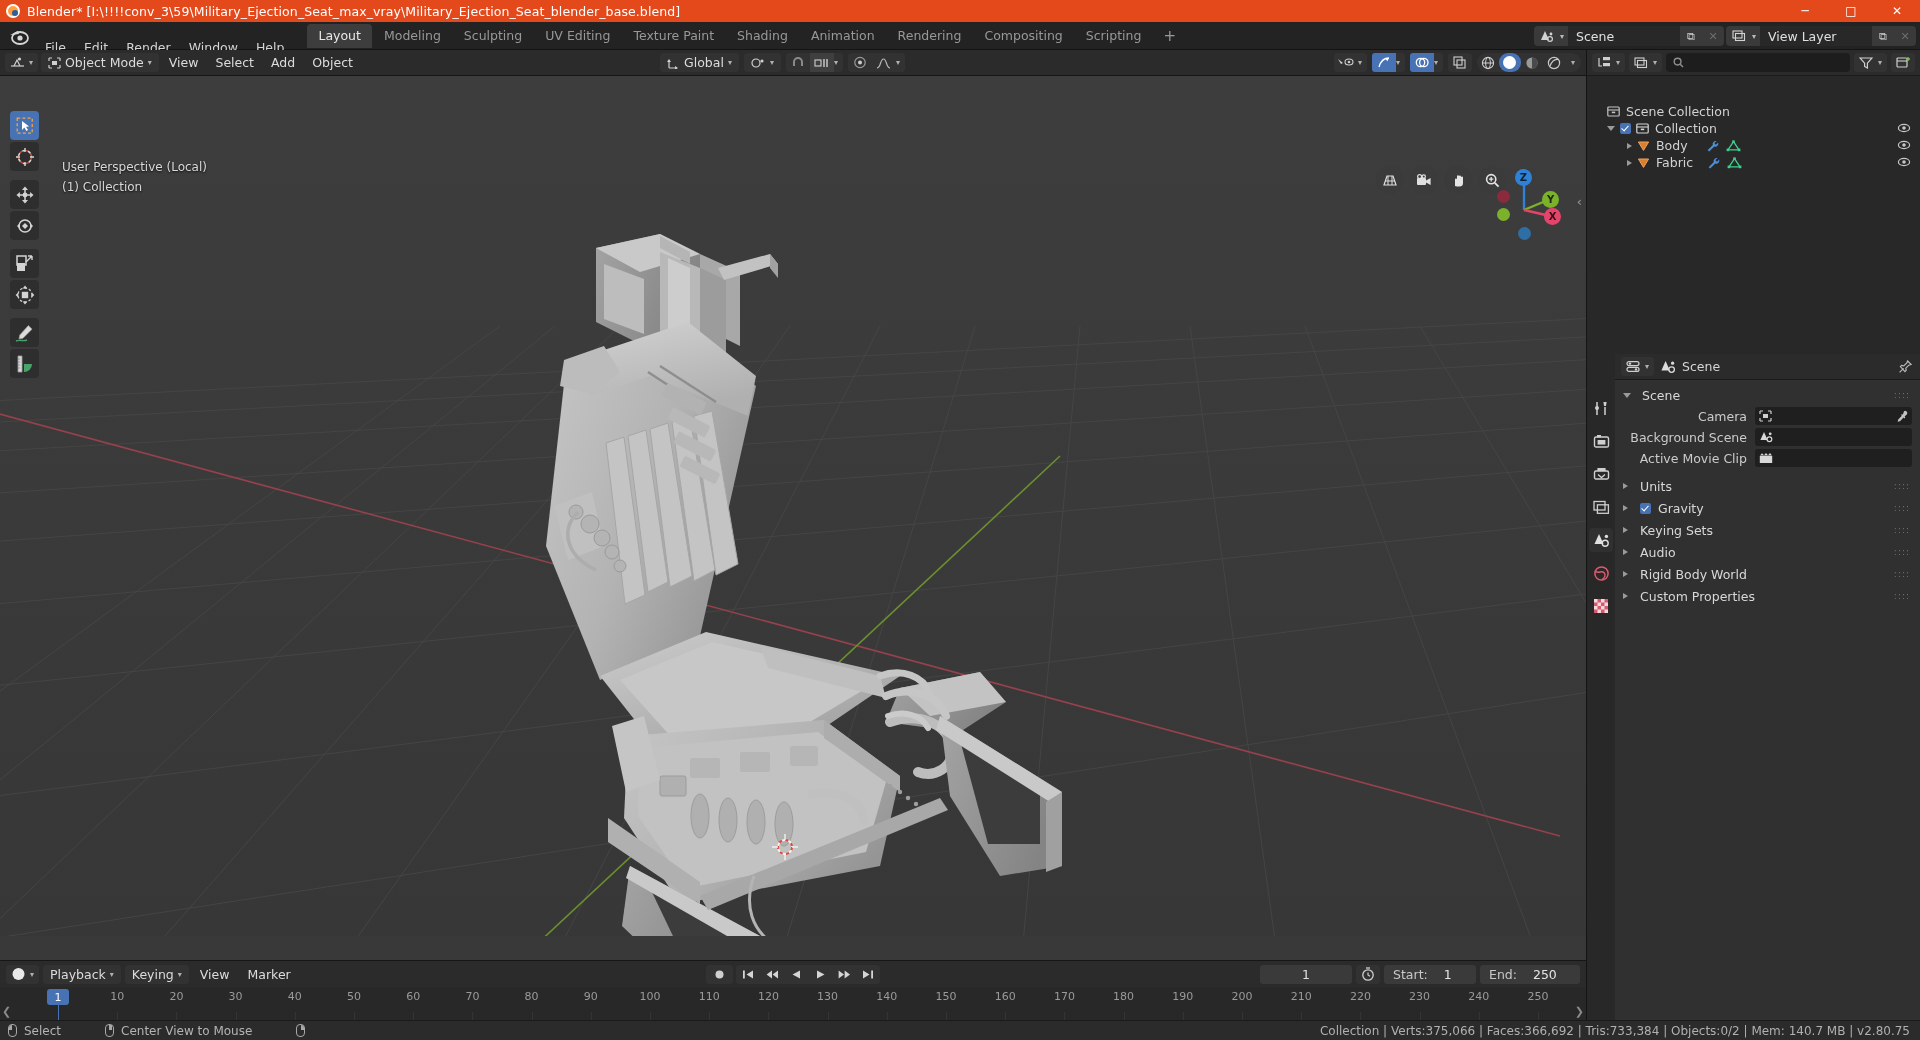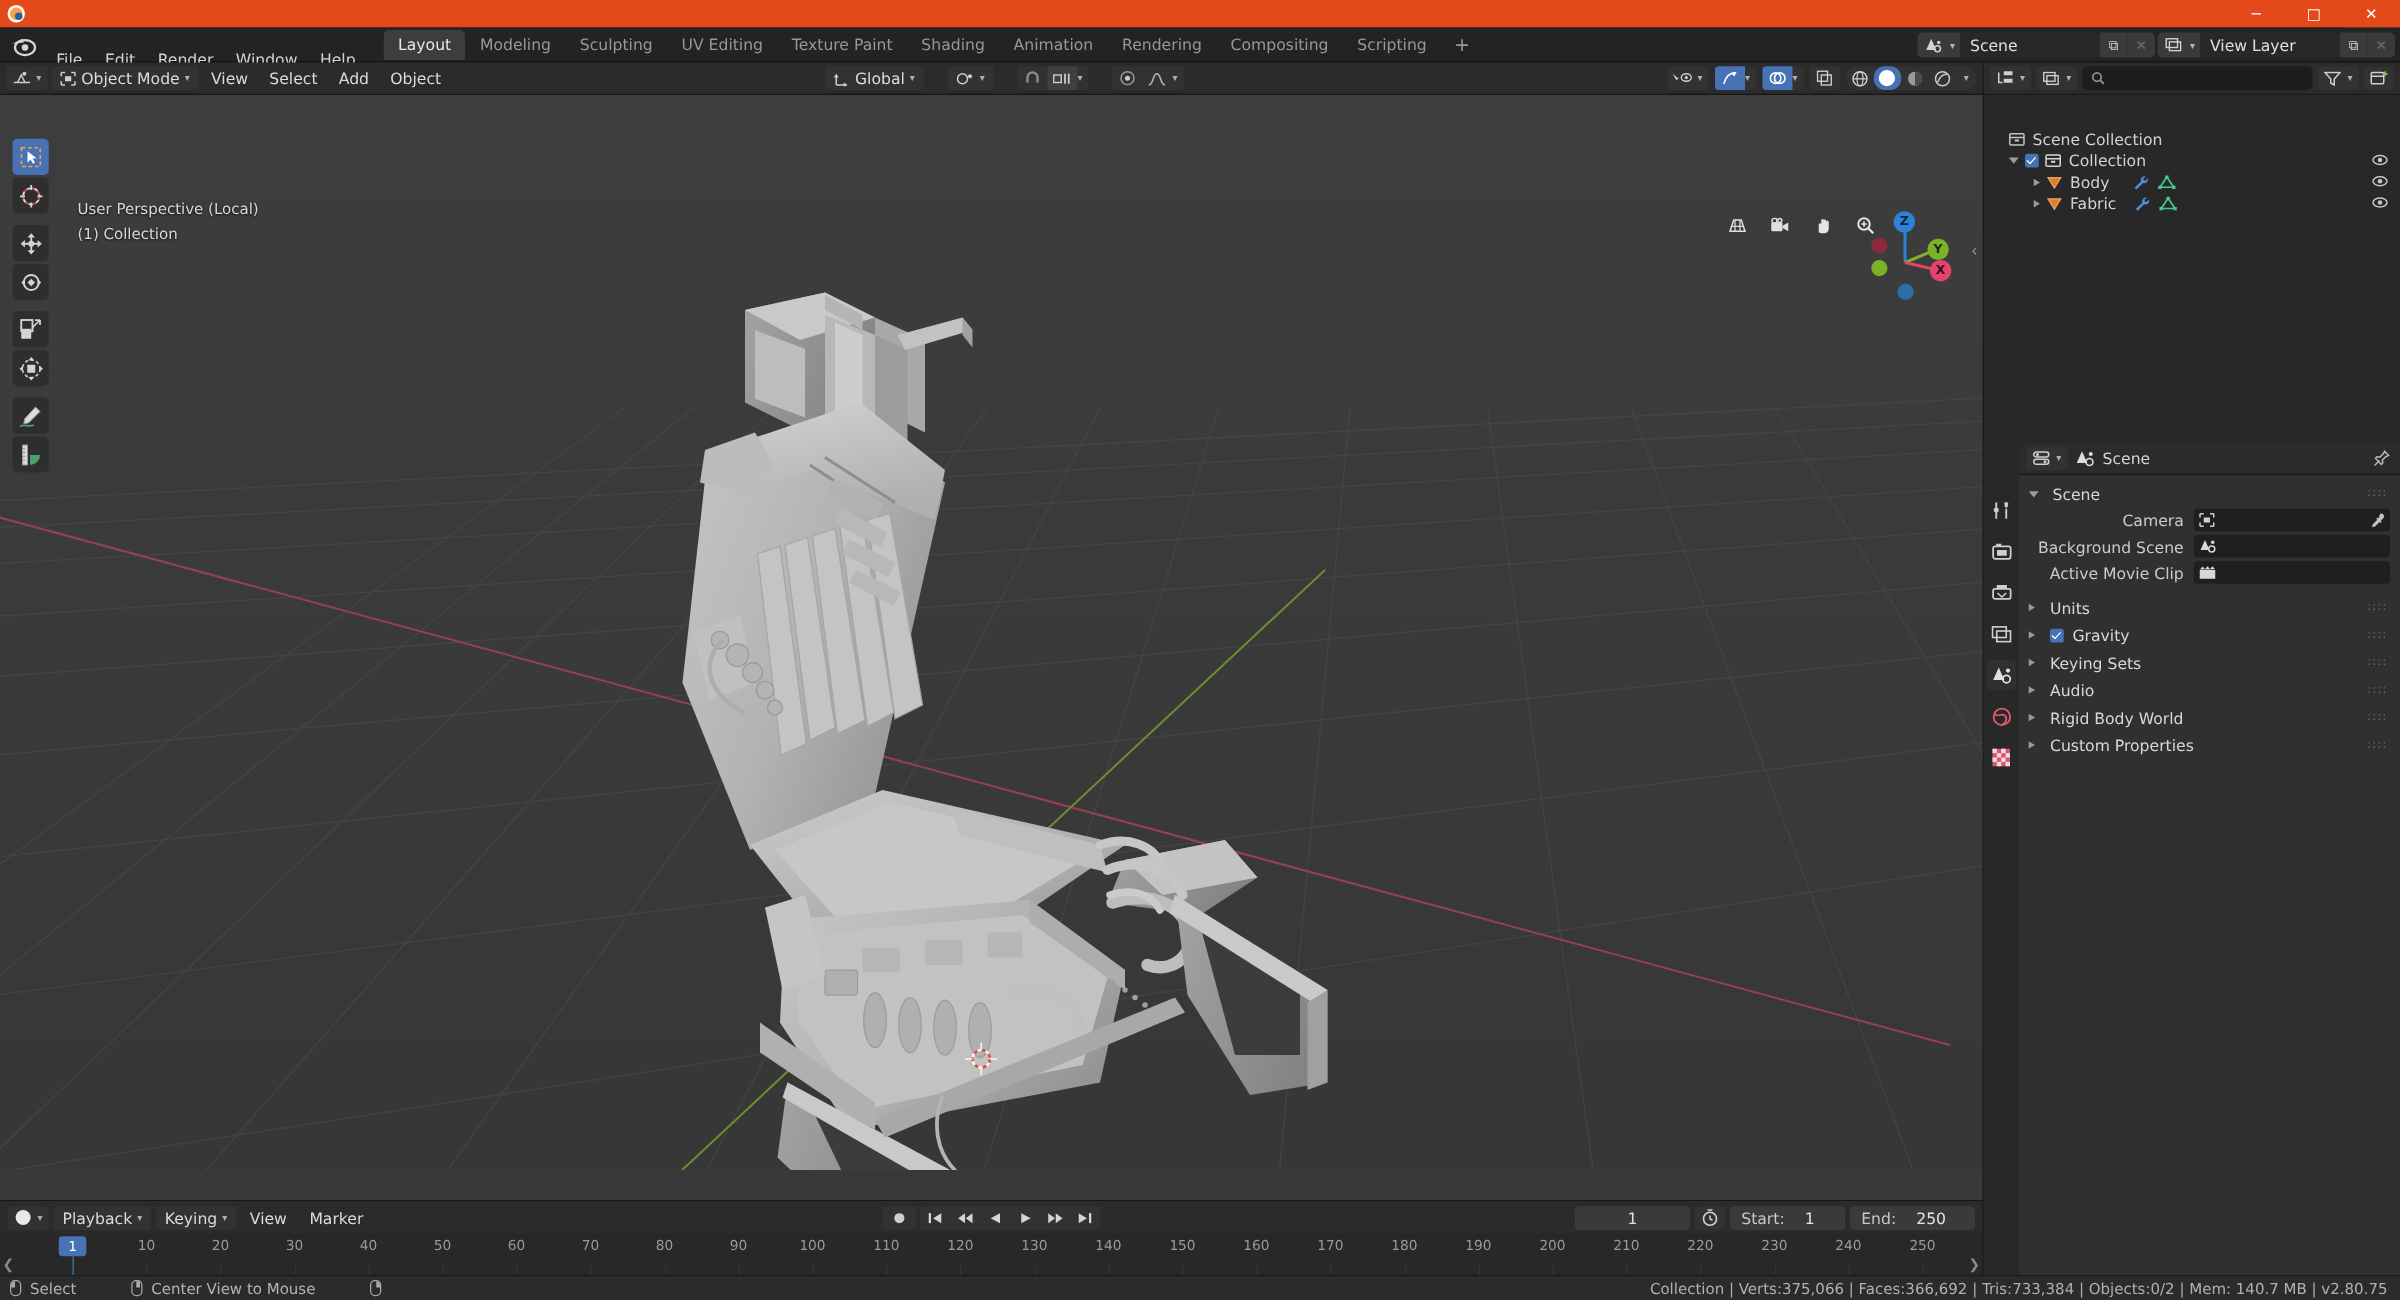--- a/index.html
+++ b/index.html
@@ -48,21 +48,21 @@
 
   
   #vp-header { height:26px; background:#2b2b2b; display:flex; align-items:center;
      padding:0 5px; gap:3px; position:relative; border-bottom:1px solid #161616;}
   .hbtn { height:19px; display:flex; align-items:center; gap:4px; padding:0 7px;
      background:#323232; border-radius:3px; font-size:12.5px; color:#dcdcdc; white-space:nowrap;}
   .hbtn.flat { background:transparent; }
   .chev { font-size:8px; color:#b0b0b0; }
   .grp { display:flex; align-items:center; background:#323232; border-radius:3px; height:19px;}
   .grp .ic { width:24px;height:19px; display:flex;align-items:center;justify-content:center;}
-  .vp-center { position:absolute; left:660px; display:flex; align-items:center; gap:19px;}
+  .vp-center { position:absolute; left:660px; display:flex; align-items:center; gap:5px;}
   .vp-right { position:absolute; right:5px; display:flex; align-items:center; gap:5px;}
   .shade-grp { display:flex; background:#323232; border-radius:9px; height:19px; align-items:center;}
   .shade-ball { width:22px;height:19px; display:flex;align-items:center;justify-content:center;}
   .ball { width:13px;height:13px;border-radius:50%;}
 
   
   #viewport { flex:1; position:relative; overflow:hidden;
      background:linear-gradient(#3b3b3b,#393939); }
   #grid { position:absolute; inset:0; }
   .vp-text { position:absolute; left:62px; font-size:12px; color:#d8d8d8;
@@ -160,20 +160,21 @@
   .mouse.m i{left:3px;}
   .mouse.r i{right:0;border-radius:0 3px 0 0;}
   .status-right { position:absolute; right:10px; font-size:12px; color:#b0b0b0;}
   svg { display:block; }
 </style>
 </head>
 <body>
 
 <div id="titlebar">
   <div class="tb-icon"></div>
+  <div class="tb-title">Blender* [I:\!!!!conv_3\59\Military_Ejection_Seat_max_vray\Military_Ejection_Seat_blender_base.blend]</div>
   <div class="winbtns">
     <div class="winbtn">─</div>
     <div class="winbtn">□</div>
     <div class="winbtn">✕</div>
   </div>
 </div>
 
 <div id="topbar">
   <div class="blender-logo">
     <svg width="22" height="20" viewBox="0 0 22 20">

